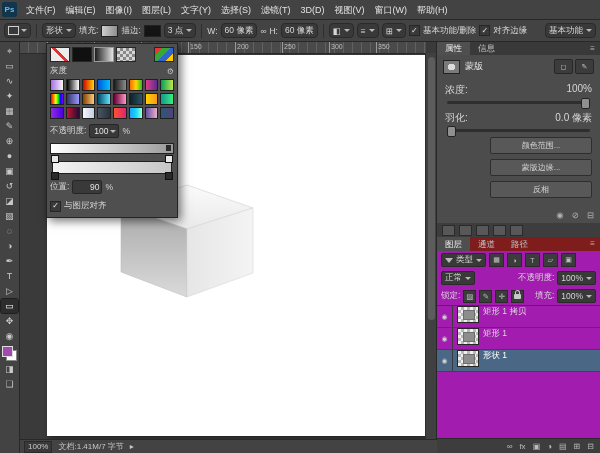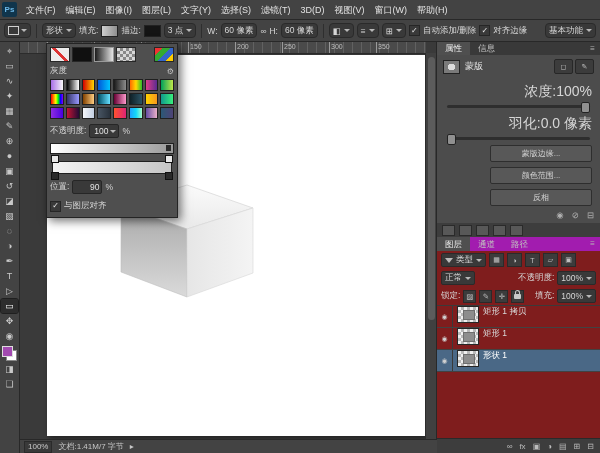--- a/index.html
+++ b/index.html
@@ -69,35 +69,35 @@
   .tab-menu{margin-left:auto;padding:0 5px;line-height:13px;font-size:8px;color:#b5b5b5}
 
   .prop-panel{position:absolute;top:13px;left:0;right:0;height:168px;background:#4c4c4c;border-bottom:1px solid #2d2d2d}
   .prop-header{display:flex;align-items:center;gap:5px;padding:4px 6px 2px 6px}
   .mask-thumb{width:15px;height:12px;border:1px solid #222;
               background:radial-gradient(circle at 50% 50%,#dcdcdc 0 35%,#7a7a7a 36%)}
   .prop-title{font-size:9px;color:#e4e4e4}
   .hdr-btn{width:17px;height:13px;background:#3c3c3c;border:1px solid #272727;border-radius:2px;
            display:flex;align-items:center;justify-content:center;font-size:7px;color:#c4c4c4}
   .hdr-btns{margin-left:auto;display:flex;gap:2px}
-  .slider-row{display:flex;justify-content:flex-end;font-size:14px;margin-top:7px;padding:0 8px}
+  .slider-row{display:flex;justify-content:space-between;font-size:10px;margin-top:7px;padding:0 8px}
   .slider-track{height:3px;background:#2e2e2e;border-radius:2px;margin:4px 10px 0 10px;position:relative}
   .slider-thumb{position:absolute;top:-3px;width:7px;height:9px;background:#909090;border:1px solid #222;border-radius:2px}
   .prop-btn{display:block;margin:5px 8px 0 auto;width:100px;height:15px;background:#585858;
             border:1px solid #2e2e2e;border-radius:2px;color:#d2d2d2;font-size:8px;text-align:center;line-height:15px}
   .prop-footer{position:absolute;bottom:3px;right:6px;display:flex;gap:8px;font-size:8.5px;color:#b0b0b0}
 
   .dock-strip{position:absolute;top:181px;left:0;right:0;height:14px;background:#3d3d3d;
               border-bottom:1px solid #2d2d2d;display:flex;align-items:center;gap:4px;padding:0 5px}
   .strip-ico{width:11px;height:9px;background:#585858;border:1px solid #2a2a2a}
 
-  .layer-tabs{position:absolute;top:195px;left:0;right:0;height:14px;background:#a21caf;display:flex}
+  .layer-tabs{position:absolute;top:195px;left:0;right:0;height:14px;background:#7f1d1d;display:flex}
   .layer-tabs .tab{line-height:14px}
 
-  .layers-panel{position:absolute;top:209px;left:0;right:0;bottom:14px;background:#7f1d1d}
+  .layers-panel{position:absolute;top:209px;left:0;right:0;bottom:14px;background:#a21caf}
   .lp-row{display:flex;align-items:center;gap:3px;padding:2px 4px;font-size:8.5px}
   .filter-box{background:#393939;border:1px solid #2a2a2a;border-radius:2px;height:12px;
               display:inline-flex;align-items:center;gap:3px;padding:0 3px}
   .funnel{width:0;height:0;border-left:4px solid transparent;border-right:4px solid transparent;
           border-top:5px solid #bbbbbb;display:inline-block}
   .ficon{width:13px;height:12px;background:#3c3c3c;border:1px solid #2a2a2a;display:inline-flex;
          align-items:center;justify-content:center;font-size:7px;color:#c0c0c0}
   .sel-box{background:#393939;border:1px solid #2a2a2a;border-radius:2px;height:12px;
            display:inline-flex;align-items:center;gap:3px;padding:0 3px}
   .lock-ico-btn{width:11px;height:11px;display:inline-flex;align-items:center;justify-content:center;
@@ -200,21 +200,21 @@
     <span>∞</span>
     <span>H:</span>
     <span class="opt-box">
         <span>60 像素</span>
       </span>
     <span class="opt-sep"></span>
     <span class="opt-box">◧<span class="caret"></span></span>
     <span class="opt-box">≡<span class="caret"></span></span>
     <span class="opt-box">⊞<span class="caret"></span></span>
     <span class="cb">✓</span>
-    <span>自动添加/删除</span>
+    <span>基本功能/删除</span>
     <span class="cb">✓</span>
     <span>对齐边缘</span>
     <span class="opt-right">
       <span class="opt-box">
           <span>基本功能</span>
           <span class="caret"></span>
         </span>
     </span>
   </div>
 
@@ -384,22 +384,22 @@
           <span class="slider-thumb" style="right:0"></span>
         </div>
       <div class="slider-row">
         <span>羽化:</span>
         <span>0.0 像素</span>
       </div>
       <div class="slider-track">
           <span class="slider-thumb" style="left:0"></span>
         </div>
       <div id="prop-buttons">
+          <span class="prop-btn">颜色范围...</span>
           <span class="prop-btn">蒙版边缘...</span>
-          <span class="prop-btn">颜色范围...</span>
           <span class="prop-btn">反相</span>
         </div>
       <div class="prop-footer">
         <span>◉</span>
         <span>⊘</span>
         <span>⊟</span>
       </div>
     </div>
 
     <div class="dock-strip">

